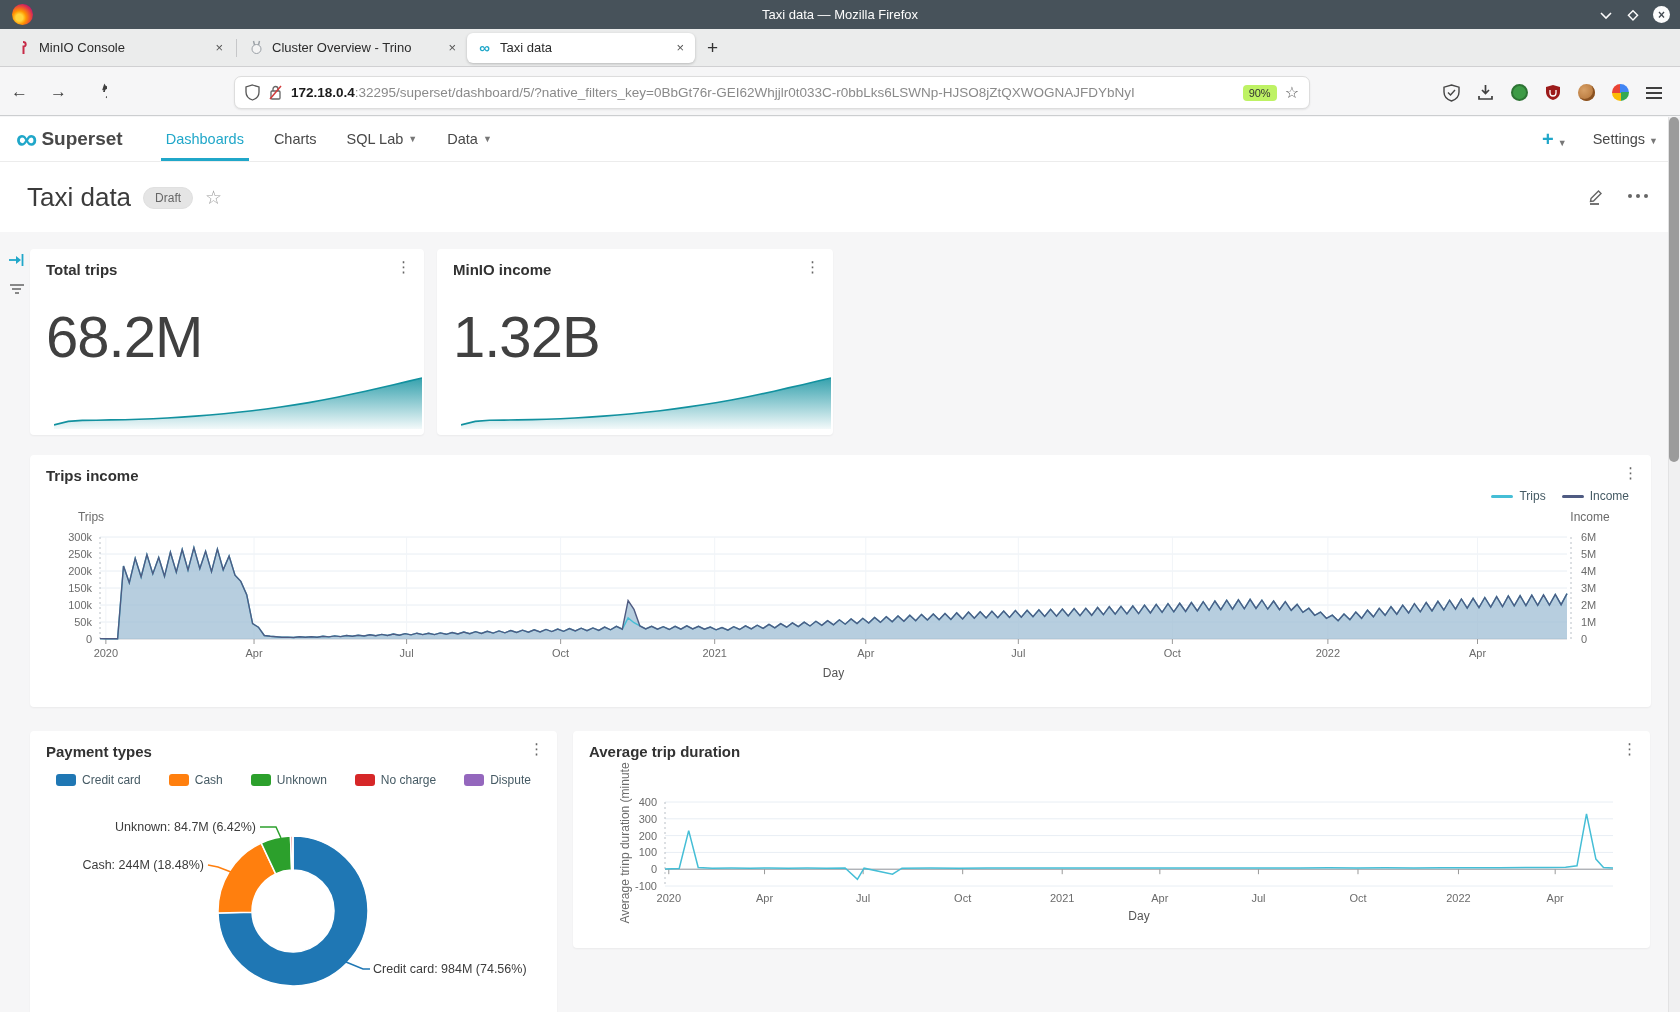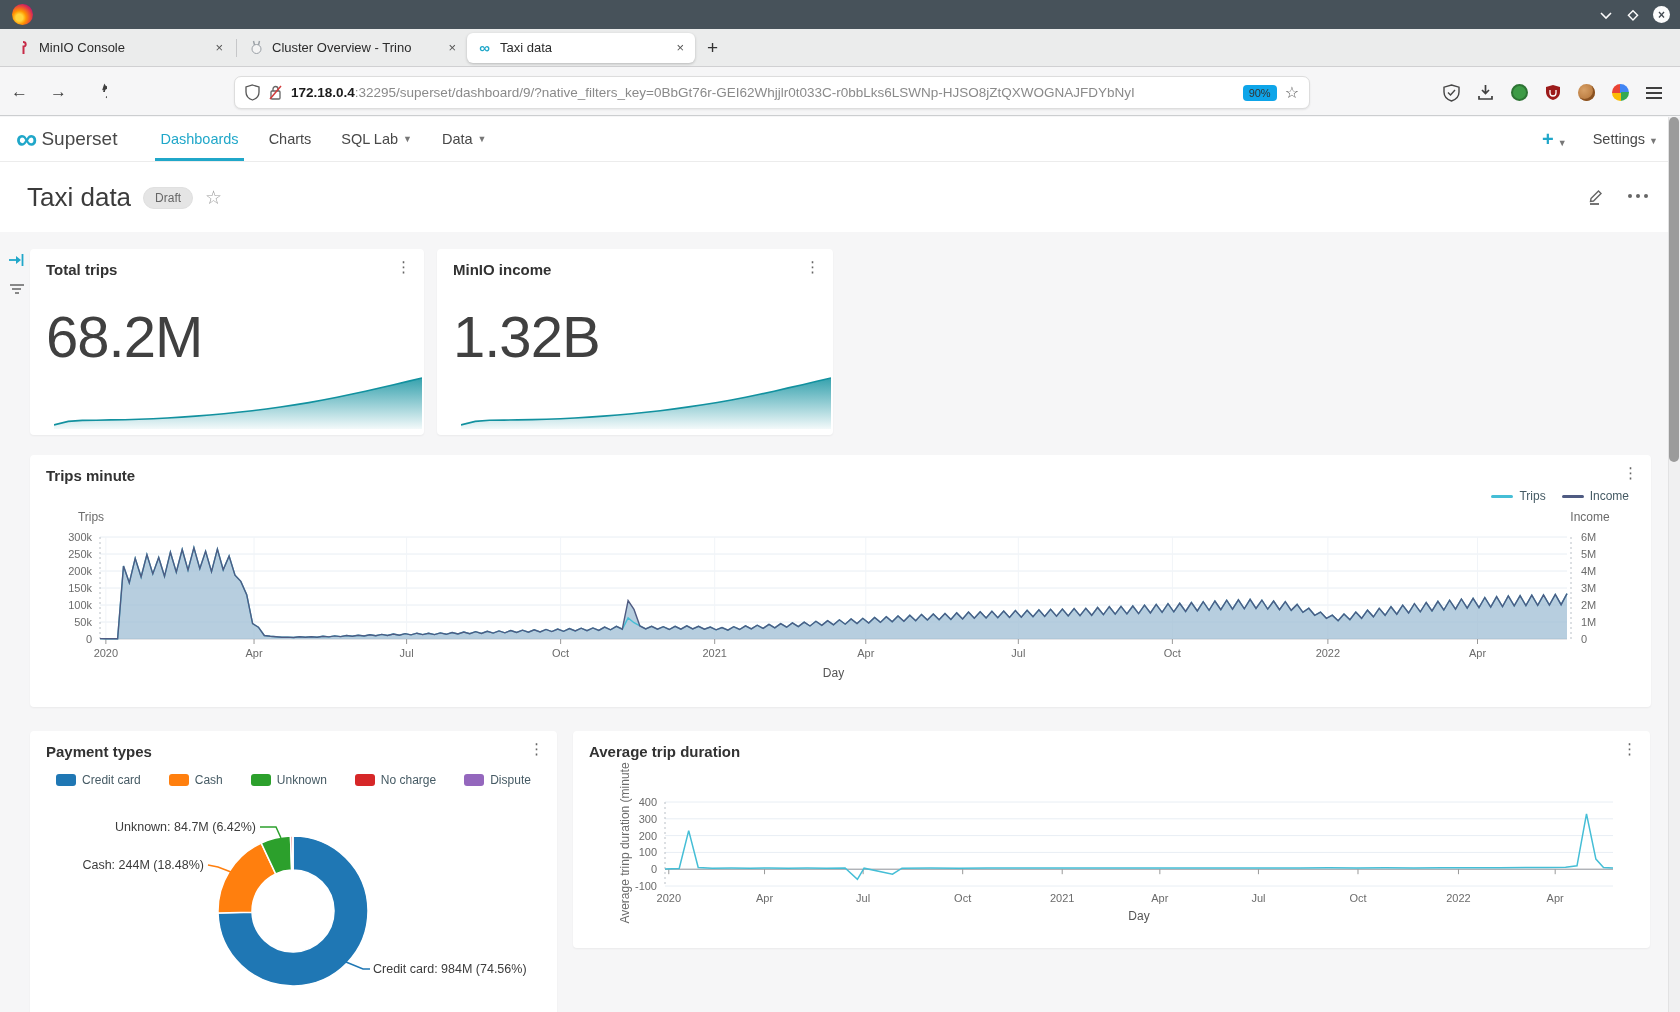--- a/index.html
+++ b/index.html
@@ -25,32 +25,32 @@
   .newtab { font-size:19px; color:#333; padding:0 12px; }
   .favicon { width:15px; height:15px; flex:0 0 15px; display:flex; align-items:center; justify-content:center; }
   .superset-fav { color:#20a7c9; font-weight:bold; font-size:15px; line-height:15px; }
 
   
   .urlbar { position:absolute; left:0; top:68px; width:100%; height:48px; background:#f6f6f7; border-bottom:1px solid #ccced0; display:flex; align-items:center; }
   .navbtn { font-size:17px; color:#3f3f3f; padding:0 11px; }
   .urlfield { position:absolute; left:234px; top:8px; width:1076px; height:33px; background:#fff; border:1px solid #ddd; border-radius:7px; box-shadow:0 1px 2px rgba(0,0,0,.08); display:flex; align-items:center; padding:0 10px; gap:8px; }
   .urltext { flex:1; font-size:13.5px; white-space:nowrap; overflow:hidden; color:#8a8a8a; }
   .urltext b { color:#1b1b1b; font-weight:bold; }
-  .zoom-badge { background:#0ea5e9; border-radius:4px; font-size:11px; color:#333; padding:2px 6px; }
+  .zoom-badge { background:#bef264; border-radius:4px; font-size:11px; color:#333; padding:2px 6px; }
   .star { color:#555; font-size:16px; }
   .ext-icons { position:absolute; right:18px; top:8px; height:33px; display:flex; align-items:center; gap:17px; }
   .dot-ext { width:17px; height:17px; border-radius:50%; }
   .hamburger div { width:16px; height:2px; background:#3f3f3f; margin:3px 0; }
 
   
   .ssnav { position:absolute; left:0; top:117px; width:100%; height:45px; background:#fff; border-bottom:1px solid #ececec; display:flex; align-items:center; }
   .brand { display:flex; align-items:center; gap:6px; padding-left:16px; }
   .brand .inf { color:#484848; font-size:30px; font-weight:bold; line-height:28px; letter-spacing:-2px; }
   .brand .inf b { color:#20a7c9; }
-  .brand .bname { font-size:19px; font-weight:normal; color:#484848; }
+  .brand .bname { font-size:19px; font-weight:bold; color:#484848; }
   .navitems { display:flex; align-items:center; height:100%; margin-left:28px; }
   .navitem { height:100%; display:flex; align-items:center; padding:0 15px; font-size:14.5px; color:#484848; position:relative; }
   .navitem .caret { font-size:9px; color:#777; margin-left:5px; }
   .navitem.active { color:#20a7c9; }
   .navitem.active::after { content:""; position:absolute; left:10px; right:10px; bottom:0; height:3px; background:#20a7c9; }
   .nav-right { position:absolute; right:22px; display:flex; align-items:center; gap:26px; }
   .plusbtn { color:#20a7c9; font-size:20px; font-weight:bold; }
   .plusbtn .caret,.settings .caret { font-size:9px; color:#777; margin-left:4px; }
   .settings { font-size:14.5px; color:#484848; }
 
@@ -95,20 +95,21 @@
 
   svg text { font-family:"Liberation Sans", sans-serif; }
 </style>
 </head>
 <body>
 
 <div class="screen">
 
   <div class="titlebar">
     <div class="ff-logo"></div>
+    <div class="win-title">Taxi data — Mozilla Firefox</div>
     <div class="win-controls">
       <svg width="14" height="10">
           <polyline points="2,3 7,8 12,3" fill="none" stroke="#fcfcfc" stroke-width="1.6"></polyline>
         </svg>
       <svg width="12" height="12">
           <rect x="3" y="3" width="6.5" height="6.5" fill="none" stroke="#fcfcfc" stroke-width="1.4" transform="rotate(45 6 6)"></rect>
         </svg>
       <div class="close-btn">×</div>
     </div>
   </div>
@@ -152,21 +153,21 @@
       </svg>
     <div class="urlfield">
       <svg width="15" height="17">
           <path d="M7.5 1 L14 3 V8 C14 12.5 10.5 15 7.5 16 C4.5 15 1 12.5 1 8 V3 Z" fill="none" stroke="#555" stroke-width="1.3"></path>
         </svg>
       <svg width="15" height="17">
           <rect x="3" y="7" width="9" height="8" rx="1" fill="none" stroke="#666" stroke-width="1.3"></rect>
           <path d="M5 7 V5 a2.5 2.5 0 0 1 5 0 V7" fill="none" stroke="#666" stroke-width="1.3"></path>
           <line x1="2" y1="15" x2="13" y2="2" stroke="#d23b3b" stroke-width="1.5"></line>
         </svg>
-      <span class="urltext"><b>172.18.0.4</b><span>:32295/superset/dashboard/9/?native_filters_key=0BbGt76r-GEI62Whjjlr0t033C-r0bbLks6LSWNp-HJSO8jZtQXWOGNAJFDYbNyI</span></span>
+      <span class="urltext"><b>172.18.0.4</b><span>:32295/superset/dashboard/5/?native_filters_key=0BbGt76r-GEI62Whjjlr0t033C-r0bbLks6LSWNp-HJSO8jZtQXWOGNAJFDYbNyI</span></span>
       <span class="zoom-badge">90%</span>
       <span class="star">☆</span>
     </div>
     <div class="ext-icons">
       <svg width="17" height="18">
           <path d="M8.5 1 L16 3.2 V8 C16 13 12 15.8 8.5 17 C5 15.8 1 13 1 8 V3.2 Z" fill="none" stroke="#454545" stroke-width="1.4"></path>
           <polyline points="5,8.5 7.5,11 12,6" fill="none" stroke="#454545" stroke-width="1.4"></polyline>
         </svg>
       <svg width="17" height="17">
           <path d="M8.5 1 V9 M5 6 l3.5 3.5 L12 6" fill="none" stroke="#3f3f3f" stroke-width="1.7"></path>
@@ -274,21 +275,21 @@
             <stop offset="0%" stop-color="#12919f" stop-opacity="0.85"></stop>
             <stop offset="100%" stop-color="#12919f" stop-opacity="0.05"></stop>
           </linearGradient>
         </defs>
         <polygon points="0,56 0.0,51.9 14.2,48.4 28.5,47.3 42.7,47.1 56.9,46.9 71.2,46.6 85.4,46.2 99.6,45.7 113.8,45.0 128.1,44.1 142.3,43.1 156.5,42.0 170.8,40.7 185.0,39.3 199.2,37.7 213.5,35.9 227.7,33.9 241.9,31.8 256.2,29.5 270.4,27.0 284.6,24.2 298.8,21.3 313.1,18.2 327.3,14.9 341.5,11.7 355.8,8.3 370.0,5.0 370,56" fill="url(#spark-income-g)"></polygon>
         <polyline points="0.0,51.9 14.2,48.4 28.5,47.3 42.7,47.1 56.9,46.9 71.2,46.6 85.4,46.2 99.6,45.7 113.8,45.0 128.1,44.1 142.3,43.1 156.5,42.0 170.8,40.7 185.0,39.3 199.2,37.7 213.5,35.9 227.7,33.9 241.9,31.8 256.2,29.5 270.4,27.0 284.6,24.2 298.8,21.3 313.1,18.2 327.3,14.9 341.5,11.7 355.8,8.3 370.0,5.0" fill="none" stroke="#12919f" stroke-width="1.6"></polyline>
       </svg>
   </div>
 
   <div class="card" id="card-trips-income">
-    <div class="card-title">Trips minute</div>
+    <div class="card-title">Trips income</div>
     <div class="kebab">⋮</div>
     <div class="ti-legend" id="ti-legend">
         <span class="li">
           <span class="sw" style="background: rgb(69, 190, 214);"></span>
           <span>Trips</span>
         </span>
         <span class="li">
           <span class="sw" style="background: rgb(79, 91, 130);"></span>
           <span>Income</span>
         </span>

